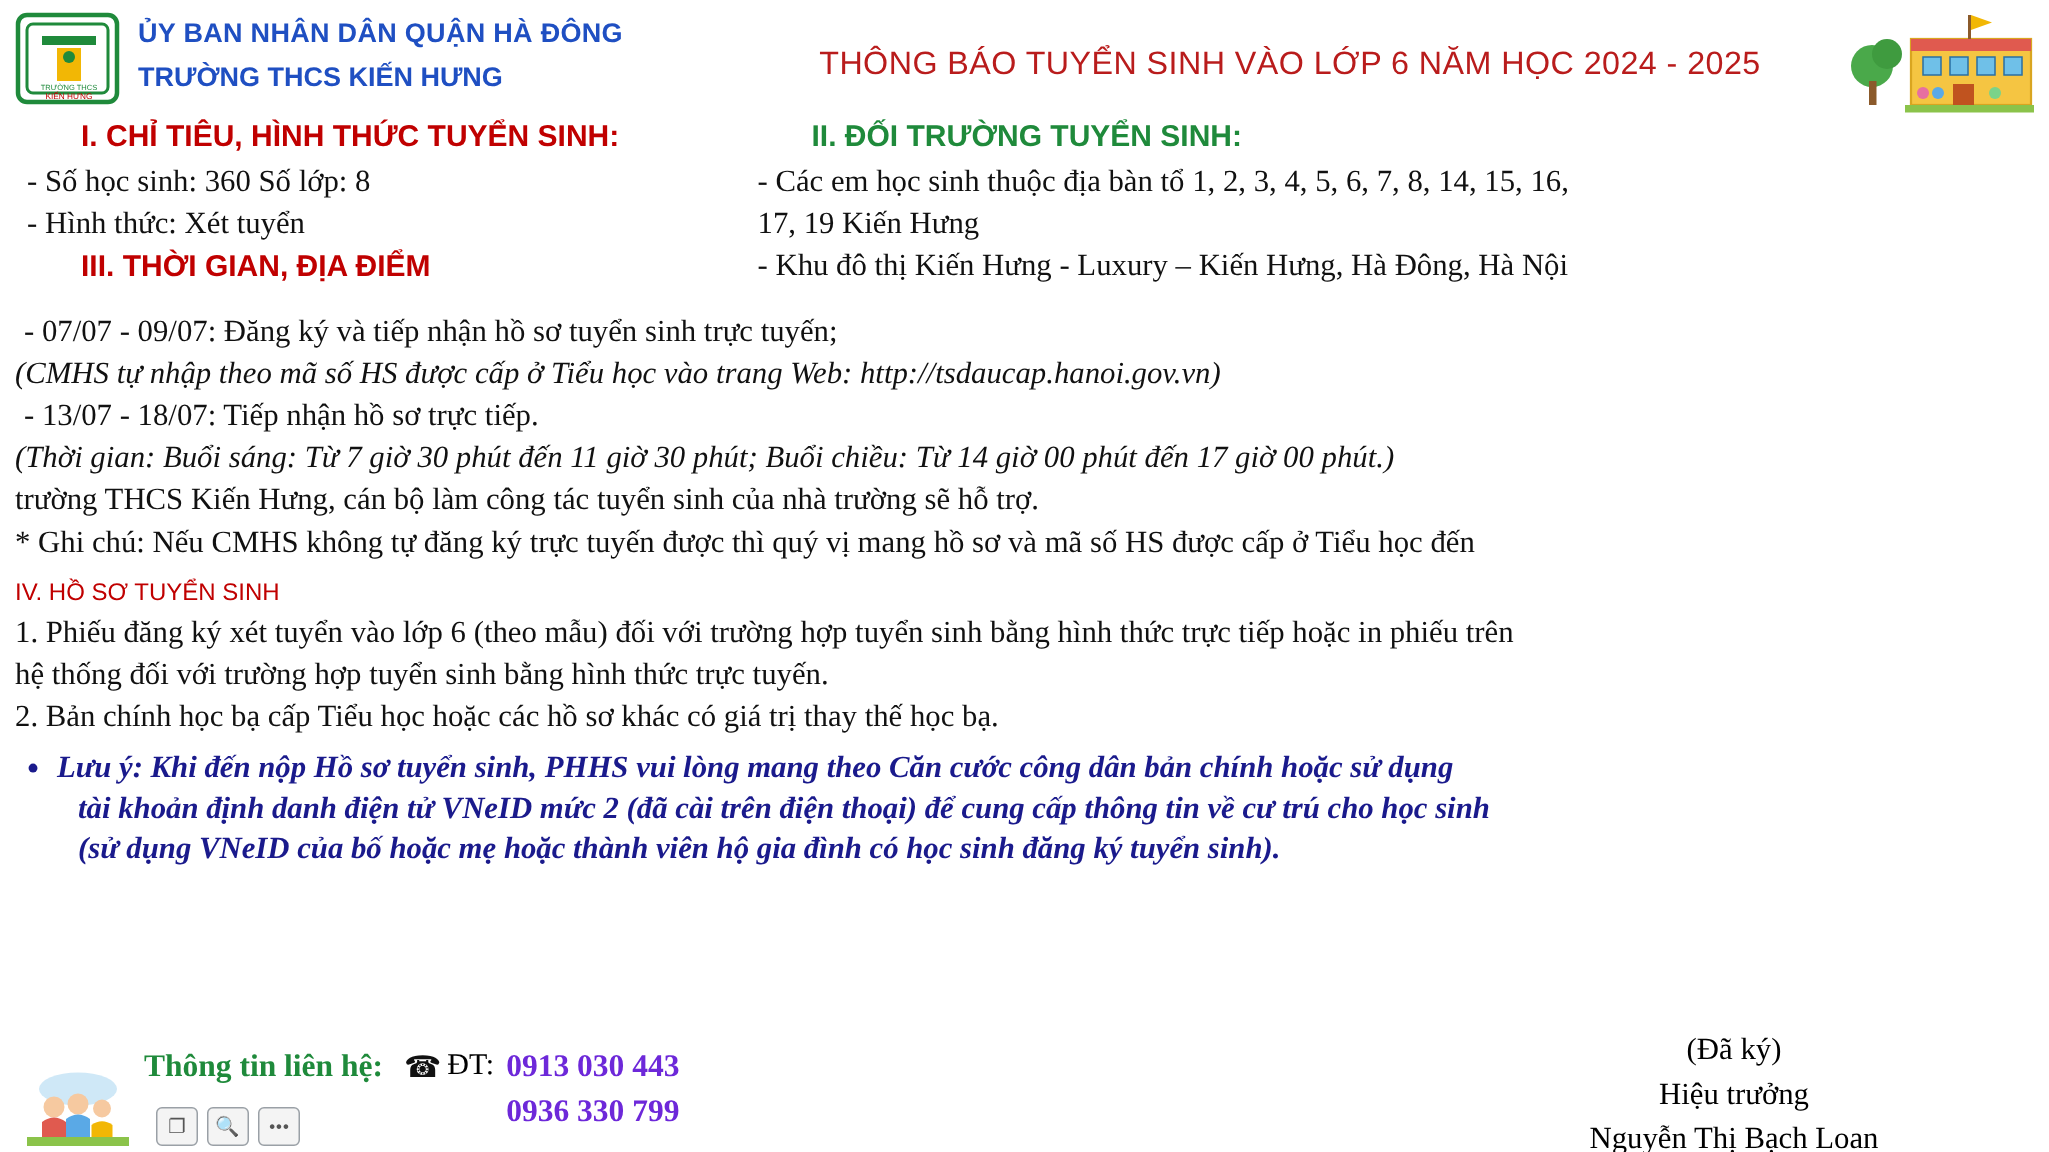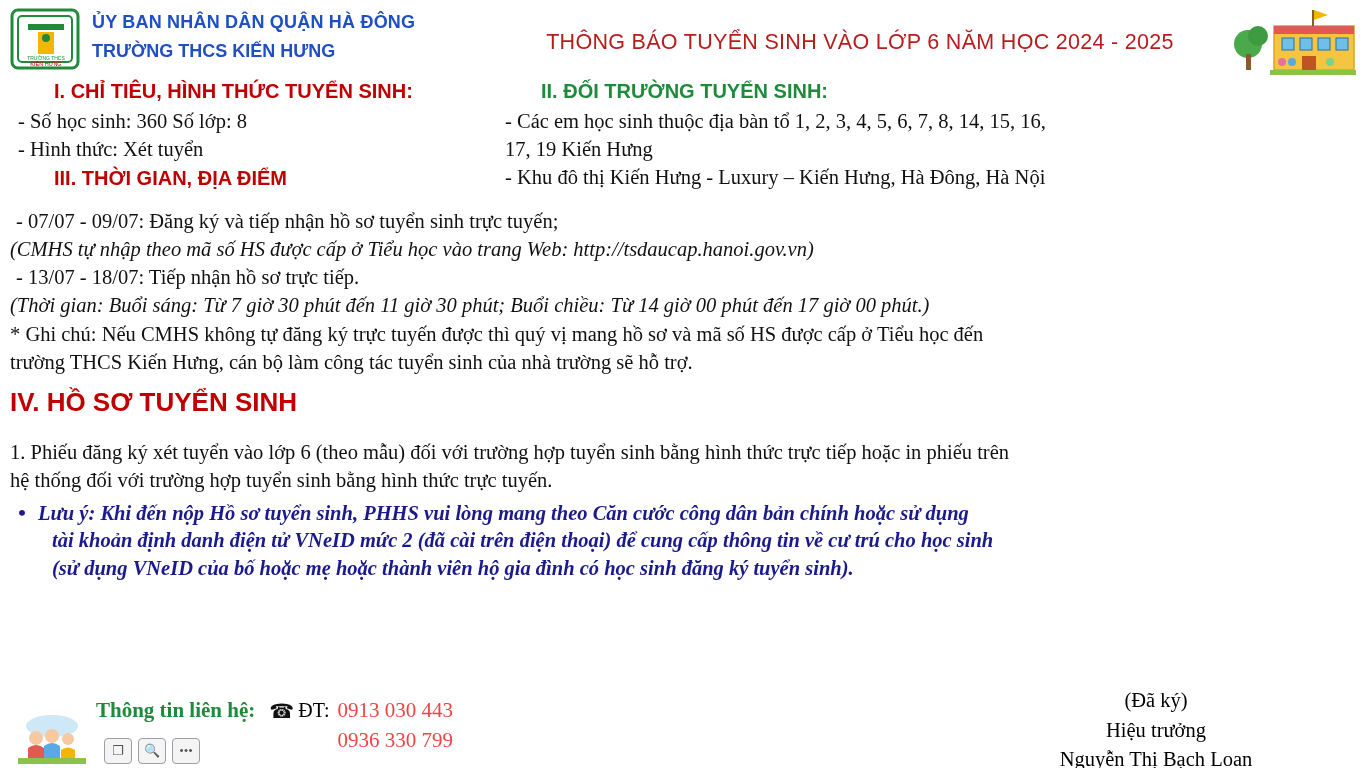--- a/index.html
+++ b/index.html
@@ -128,24 +128,24 @@
     padding-left: 6px;
   }
 
   .note-line {
     margin-top: 2px;
   }
 
   .sec4-head {
     color: #c00000;
     font-family: "Liberation Sans", sans-serif;
-    font-weight: bold;
-    font-size: 26px;
+    font-weight: normal;
+    font-size: 16px;
     margin-top: 9px;
-    margin-bottom: 19px;
+    margin-bottom: 3px;
   }
 
   .luuy {
     margin-top: 6px;
     position: relative;
     padding-left: 28px;
     color: #1a1a8c;
     font-style: italic;
     font-weight: bold;
     font-size: 20.5px;
@@ -192,22 +192,22 @@
     color: #111;
     margin-right: 4px;
     padding-top: 3px;
   }
   .dt-label {
     font-size: 20px;
     padding-top: 3px;
     margin-right: 8px;
   }
   .phones {
-    color: #ef4444;
-    font-weight: normal;
+    color: #6d28d9;
+    font-weight: bold;
     font-size: 21px;
     font-family: "Liberation Serif", serif;
     line-height: 1.42;
   }
 
   .signature {
     position: absolute;
     right: 60px;
     top: 0px;
     width: 300px;
@@ -309,28 +309,29 @@
       <div class="line">17, 19 Kiến Hưng</div>
       <div class="line">- Khu đô thị Kiến Hưng - Luxury – Kiến Hưng, Hà Đông, Hà Nội</div>
     </div>
   </div>
 
   <div>
     <div class="line dash-item">-    07/07 - 09/07: Đăng ký và tiếp nhận hồ sơ tuyển sinh trực tuyến;</div>
     <div class="line italic">(CMHS tự nhập theo mã số HS được cấp ở Tiểu học vào trang Web: http://tsdaucap.hanoi.gov.vn)</div>
     <div class="line dash-item">-   13/07 - 18/07: Tiếp nhận hồ sơ trực tiếp.</div>
     <div class="line italic">(Thời gian:    Buổi sáng: Từ 7 giờ 30 phút đến 11 giờ 30 phút;    Buổi chiều: Từ 14 giờ 00 phút đến 17 giờ 00 phút.)</div>
+    <div class="line">trường THCS Kiến Hưng, cán bộ làm công tác tuyển sinh của nhà trường sẽ hỗ trợ.</div>
     <div class="line note-line">* Ghi chú: Nếu CMHS không tự đăng ký trực tuyến được thì quý vị mang hồ sơ và mã số HS được cấp ở Tiểu học đến</div>
-    <div class="line">trường THCS Kiến Hưng, cán bộ làm công tác tuyển sinh của nhà trường sẽ hỗ trợ.</div>
   </div>
 
   <div class="sec4-head">IV. HỒ SƠ TUYỂN SINH</div>
   <div>
     <div class="line">1. Phiếu đăng ký xét tuyển vào lớp 6 (theo mẫu) đối với trường hợp tuyển sinh bằng hình thức trực tiếp hoặc in phiếu trên</div>
     <div class="line"> hệ thống đối với trường hợp tuyển sinh bằng hình thức trực tuyến.</div>
+    <div class="line"> 2. Bản chính học bạ cấp Tiểu học hoặc các hồ sơ khác có giá trị thay thế học bạ.</div>
   </div>
 
   <div class="luuy">
     <span class="bullet">•</span>
     <div class="l1">Lưu ý: Khi đến nộp Hồ sơ tuyển sinh, PHHS vui lòng mang theo Căn cước công dân bản chính hoặc sử dụng</div>
     <div class="l2">tài khoản định danh điện tử VNeID mức 2 (đã cài trên điện thoại) để cung cấp thông tin về cư trú cho học sinh</div>
     <div class="l3">(sử dụng VNeID của bố hoặc mẹ hoặc thành viên hộ gia đình có học sinh đăng ký tuyển sinh).</div>
   </div>
 </div>
 

